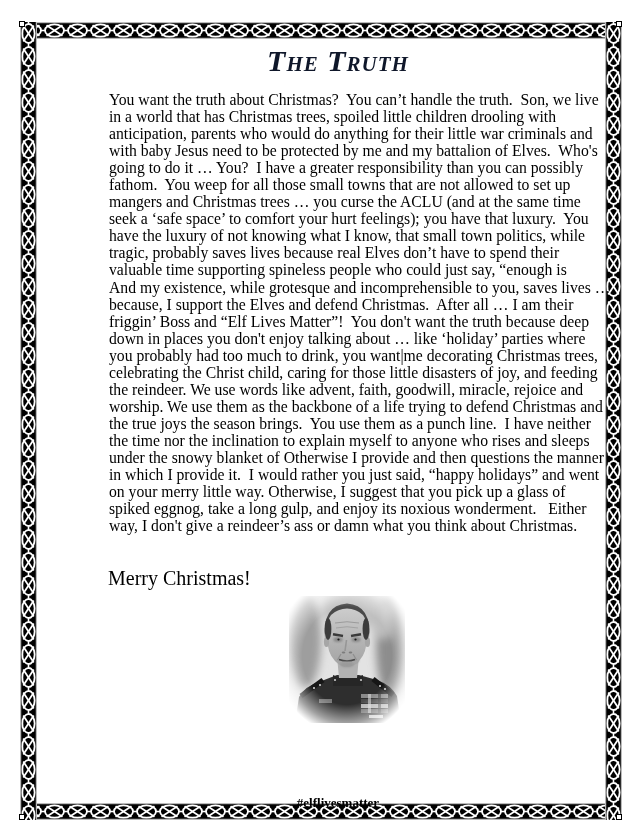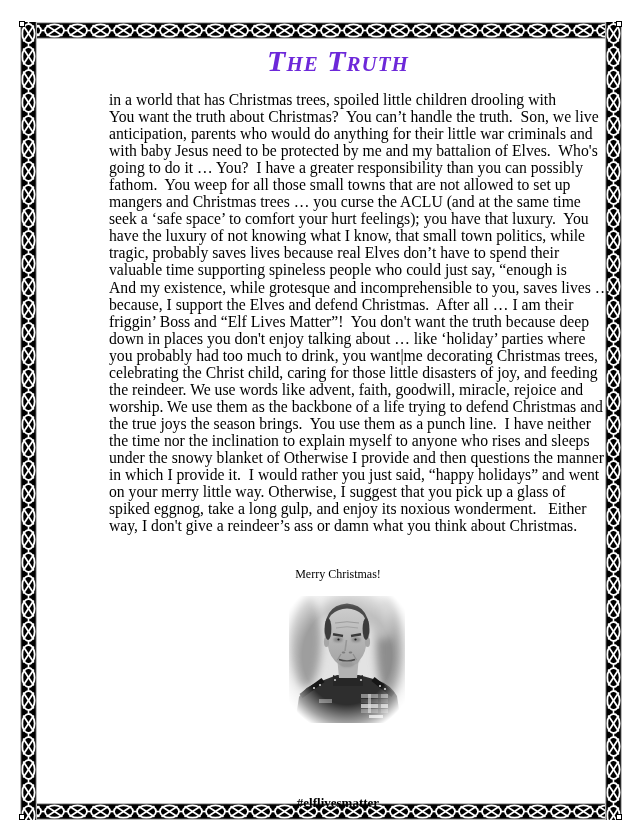--- a/index.html
+++ b/index.html
@@ -2,24 +2,24 @@
 <html><head>
 <meta charset="utf-8">
 <style>
   html,body{margin:0;padding:0;background:#ffffff;}
   .page{position:relative;width:640px;height:833px;background:#ffffff;overflow:hidden;
         font-family:"Liberation Serif","DejaVu Serif",serif;color:#000;}
   .border-strip{position:absolute;display:block;}
   .corner-sq{position:absolute;width:6px;height:6px;background:#ffffff;border:1px solid #000;box-sizing:border-box;}
   .doc-title{position:absolute;left:108px;top:44px;width:460px;text-align:center;
              font-size:30px;font-weight:bold;font-style:italic;font-variant:small-caps;
-             letter-spacing:1px;color:#6d28d9;}
+             letter-spacing:1px;color:#0f172a;}
   .letter{position:absolute;left:109px;top:91px;width:470px;}
   .line{white-space:pre;font-size:15.7px;line-height:17.05px;}
-  .closing{position:absolute;left:108px;top:567px;width:460px;text-align:center;font-size:12px;}
+  .closing{position:absolute;left:108px;top:567px;width:460px;text-align:left;font-size:20px;}
   .photo-wrap{position:absolute;left:289px;top:596px;width:116px;height:127px;}
   .sig-name{position:absolute;left:108px;top:724px;width:460px;text-align:center;font-size:21px;}
   .sig-tag{position:absolute;left:108px;top:748px;width:460px;text-align:center;font-size:13px;font-weight:bold;margin-top:47px;}
 </style>
 </head>
 <body>
 
 <div class="page">
 
   <svg class="border-strip" style="left:20px;top:22px;" width="602" height="17">
@@ -87,22 +87,22 @@
   </svg>
 
   <div class="corner-sq" style="left:19px;top:21px;"></div>
   <div class="corner-sq" style="left:616px;top:21px;"></div>
   <div class="corner-sq" style="left:19px;top:814px;"></div>
   <div class="corner-sq" style="left:616px;top:814px;"></div>
 
   <div class="doc-title">The Truth</div>
 
   <div class="letter">
+    <div class="line">You want the truth about Christmas?  You can’t handle the truth.  Son, we live</div>
     <div class="line">in a world that has Christmas trees, spoiled little children drooling with</div>
-    <div class="line">You want the truth about Christmas?  You can’t handle the truth.  Son, we live</div>
     <div class="line">anticipation, parents who would do anything for their little war criminals and</div>
     <div class="line">with baby Jesus need to be protected by me and my battalion of Elves.  Who's</div>
     <div class="line">going to do it … You?  I have a greater responsibility than you can possibly</div>
     <div class="line">fathom.  You weep for all those small towns that are not allowed to set up</div>
     <div class="line">mangers and Christmas trees … you curse the ACLU (and at the same time</div>
     <div class="line">seek a ‘safe space’ to comfort your hurt feelings); you have that luxury.  You</div>
     <div class="line">have the luxury of not knowing what I know, that small town politics, while</div>
     <div class="line">tragic, probably saves lives because real Elves don’t have to spend their</div>
     <div class="line">valuable time supporting spineless people who could just say, “enough is</div>
     <div class="line">And my existence, while grotesque and incomprehensible to you, saves lives …</div>

